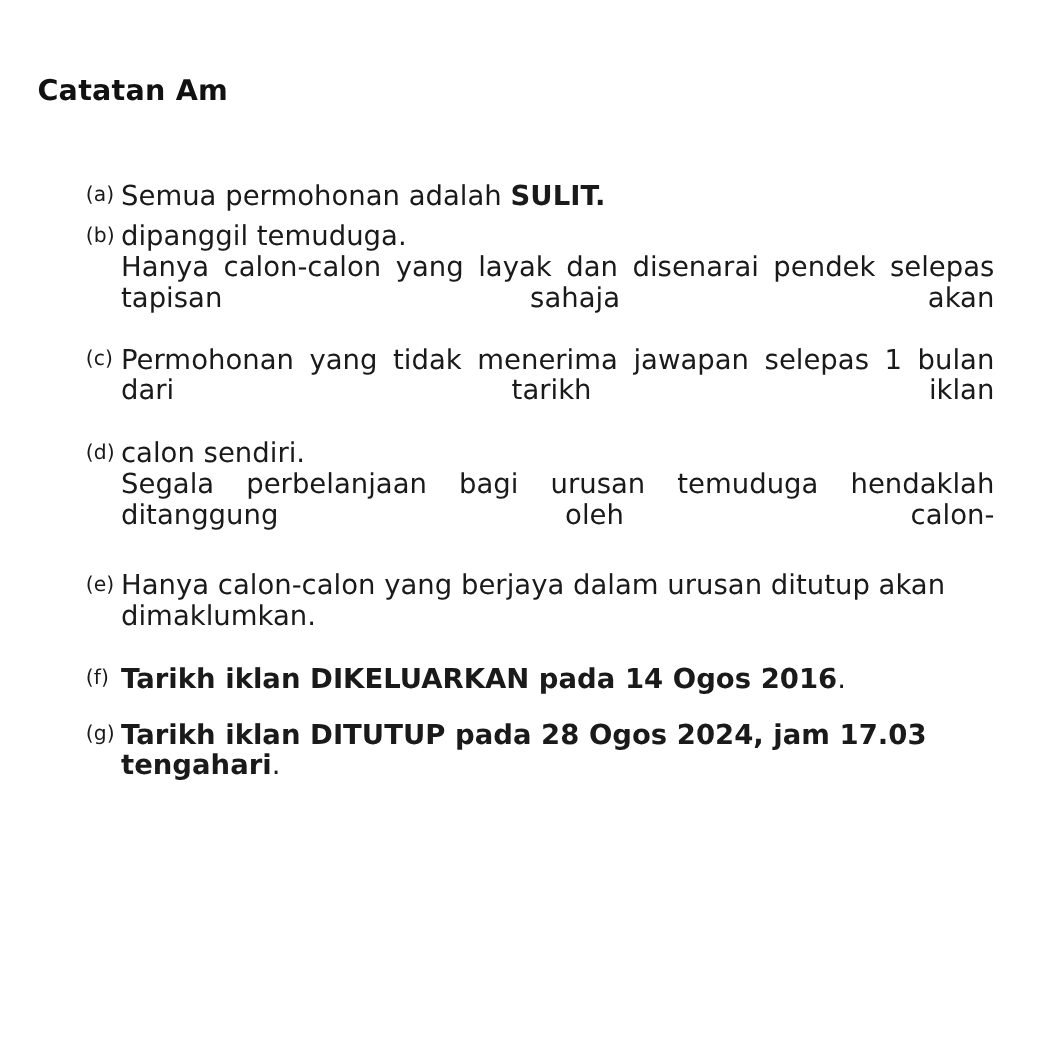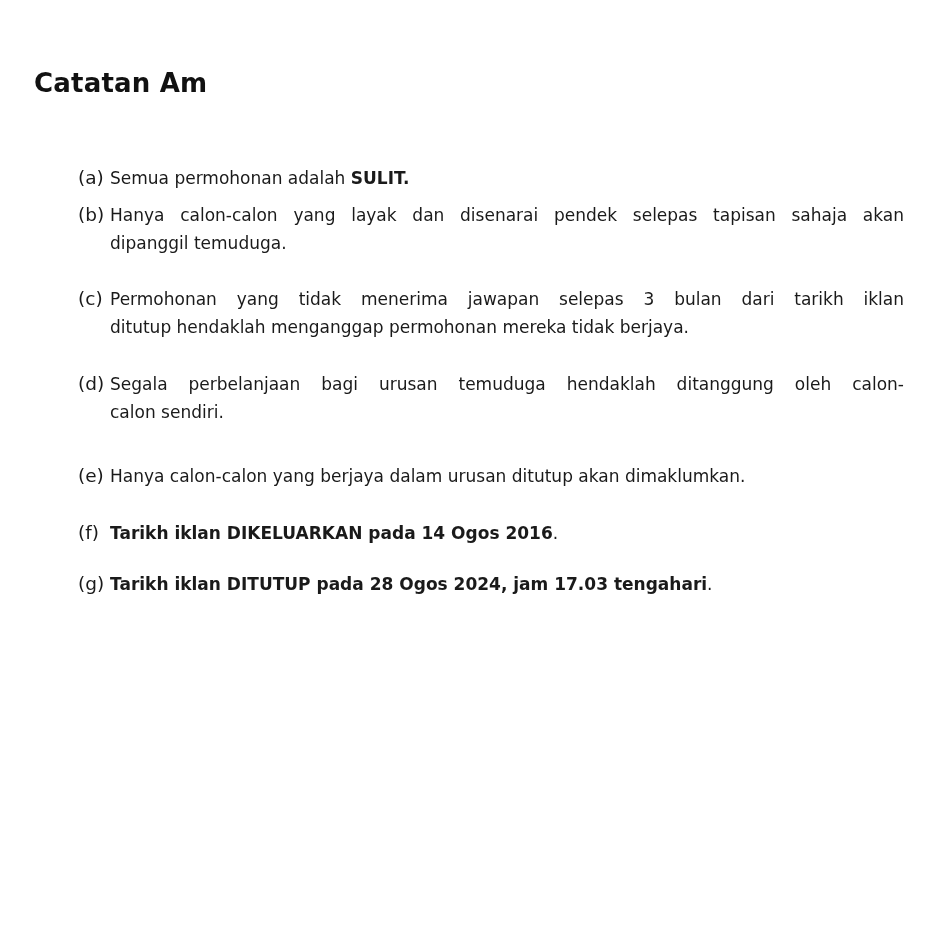--- a/index.html
+++ b/index.html
@@ -40,21 +40,21 @@
     flex: 0 0 32px;
     font-size: 18.5px;
     line-height: 28px;
     white-space: nowrap;
   }
   .note-body {
     flex: 1 1 auto;
     min-width: 0;
   }
   .line {
-    font-size: 17px;
+    font-size: 25px;
     line-height: 28px;
   }
   .jl {
     text-align: justify;
     text-align-last: justify;
   }
   .b {
     font-weight: bold;
   }
   
@@ -78,38 +78,37 @@
       <div class="note-label">(a)</div>
       <div class="note-body">
         <div class="line"><span>Semua permohonan adalah </span><span class="b">SULIT.</span><span></span></div>
         <div class="line"></div>
       </div>
     </div>
 
     <div class="note-item mb-b">
       <div class="note-label">(b)</div>
       <div class="note-body">
+        <div class="line">dipanggil temuduga.</div>
         <div class="line jl"><span>Hanya calon-calon yang layak dan disenarai pendek selepas tapisan sahaja akan</span><span class="b"></span><span></span></div>
-        <div class="line">dipanggil temuduga.</div>
       </div>
     </div>
 
     <div class="note-item mb-c">
       <div class="note-label">(c)</div>
       <div class="note-body">
-        <div class="line jl"><span>Permohonan yang tidak menerima jawapan selepas 3 bulan dari tarikh iklan</span><span class="b"></span><span></span></div>
-        <div class="line">ditutup hendaklah menganggap permohonan mereka tidak berjaya.</div>
+        <div class="line jl"><span>Permohonan yang tidak menerima jawapan selepas 1 bulan dari tarikh iklan</span><span class="b"></span><span></span></div>
       </div>
     </div>
 
     <div class="note-item mb-d">
       <div class="note-label">(d)</div>
       <div class="note-body">
+        <div class="line">calon sendiri.</div>
         <div class="line jl"><span>Segala perbelanjaan bagi urusan temuduga hendaklah ditanggung oleh calon-</span><span class="b"></span><span></span></div>
-        <div class="line">calon sendiri.</div>
       </div>
     </div>
 
     <div class="note-item mb-e">
       <div class="note-label">(e)</div>
       <div class="note-body">
         <div class="line"><span>Hanya calon-calon yang berjaya dalam urusan ditutup akan dimaklumkan.</span><span class="b"></span><span></span></div>
         <div class="line"></div>
       </div>
     </div>

